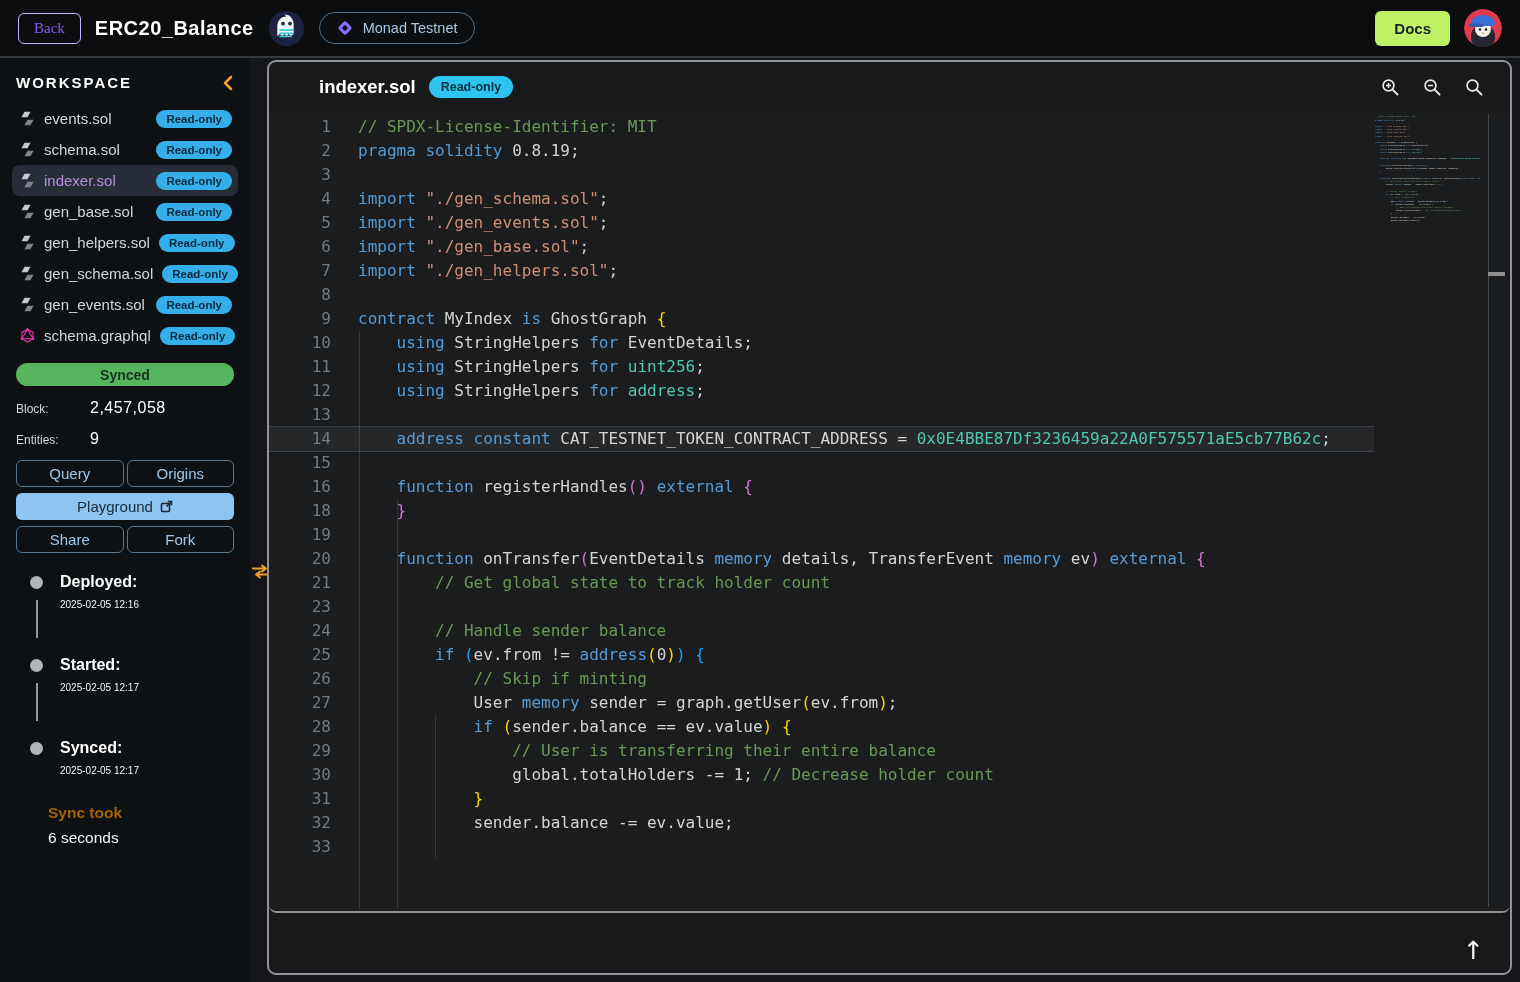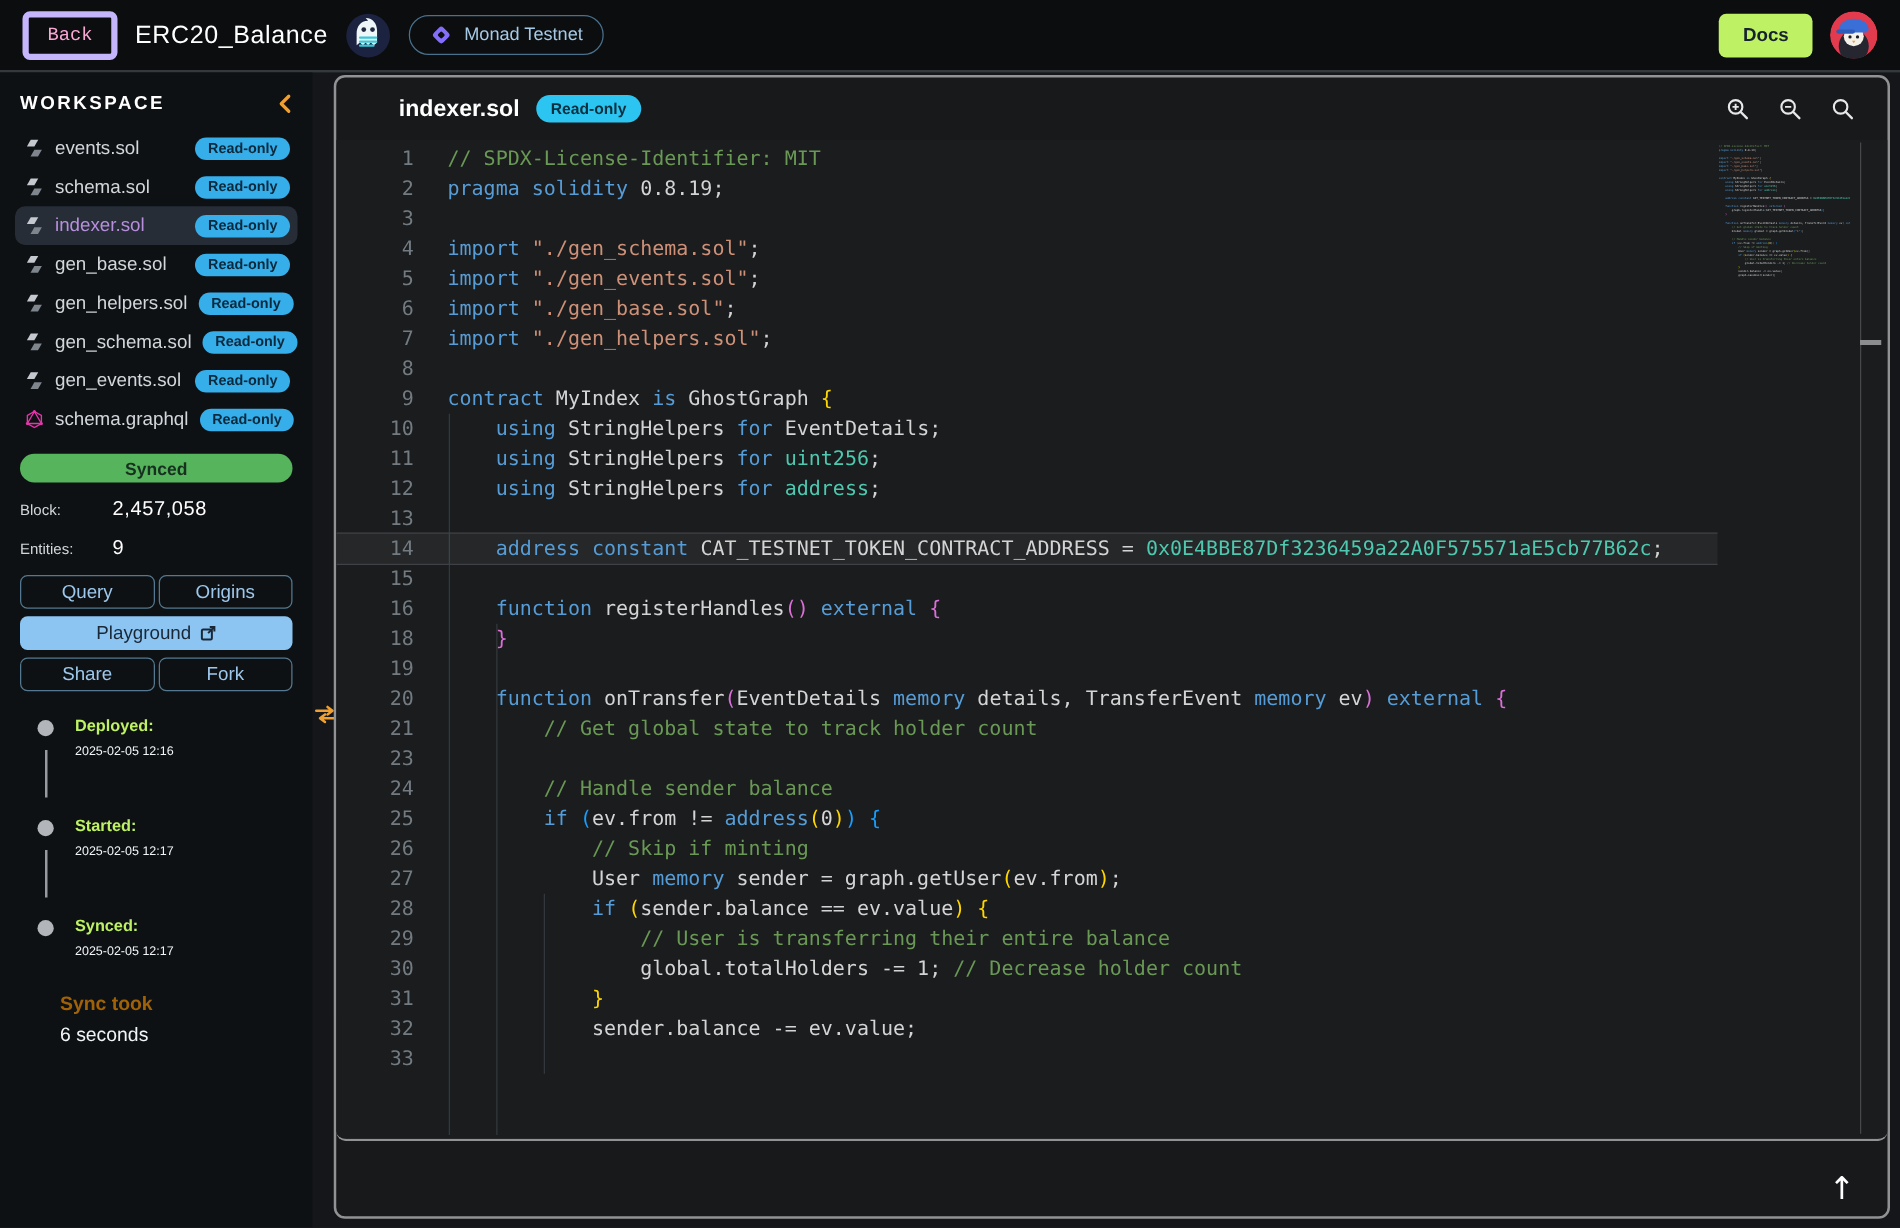--- a/index.html
+++ b/index.html
@@ -9,24 +9,24 @@
     background:#141619; font-family:"Liberation Sans", sans-serif; color:#e8eaec;
   }
 
   
   .topbar {
     position:absolute; left:0; top:0; width:1520px; height:58px;
     background:#0b0d0f; border-bottom:2px solid #35393d;
     display:flex; align-items:center; padding:0 18px; gap:14px;
   }
   .back-btn {
-    background:transparent; border:5px solid #c4b5fd; border-radius:6px;
-    color:#f9a8d4; font-size:15px; padding:6px 15px; font-family:Liberation Mono, monospace; cursor:pointer;
-  }
-  .app-title { font-size:20px; font-weight:normal; color:#ffffff; letter-spacing:.5px; }
+    background:transparent; border:1px solid #c4b5fd; border-radius:6px;
+    color:#8b5cf6; font-size:15px; padding:6px 15px; font-family:Liberation Serif, serif; cursor:pointer;
+  }
+  .app-title { font-size:20px; font-weight:bold; color:#ffffff; letter-spacing:.5px; }
   .ghost-logo { width:37px; height:37px; flex-shrink:0; cursor:pointer; }
   .network-pill {
     display:flex; align-items:center; gap:9px;
     border:1px solid #49708c; border-radius:999px; padding:6px 16px;
     color:#a6c9e6; font-size:14.5px; cursor:pointer;
   }
   .tb-spacer { flex:1; }
   .docs-btn {
     background:#bef264; color:#16222e; border:none; border-radius:6px;
     padding:9px 19px; font-size:15px; font-weight:600; font-family:inherit; cursor:pointer;
@@ -71,21 +71,21 @@
   }
   .playground-btn {
     width:100%; height:27px; background:#8cc4f2; border:none; border-radius:6px;
     color:#1a2836; font-size:15px; font-family:inherit; cursor:pointer; margin-bottom:6px;
     display:flex; align-items:center; justify-content:center; gap:7px;
   }
 
   .timeline { margin:20px 0 0 16px; }
   .tl-item { position:relative; padding-left:44px; }
   .tl-dot { position:absolute; left:14px; top:3px; width:13px; height:13px; border-radius:50%; background:#b2b6ba; }
-  .tl-label { color:#bef264; font-weight:bold; font-size:13px; }
+  .tl-label { color:#ffffff; font-weight:bold; font-size:16px; }
   .tl-date { color:#f2f4f6; font-size:10px; margin-top:8px; }
   .tl-conn { position:absolute; left:19.5px; top:27px; width:2px; height:38px; background:#979b9f; }
   .tl-item + .tl-item { margin-top:46px; }
 
   .sync-took { margin:28px 0 0 48px; }
   .sync-took-label { color:#a16207; font-weight:bold; font-size:15.5px; }
   .sync-took-value { color:#f2f4f6; font-size:15.5px; margin-top:7px; }
 
   .resize-handle { position:absolute; left:250px; top:561px; cursor:col-resize; line-height:0; }
 

